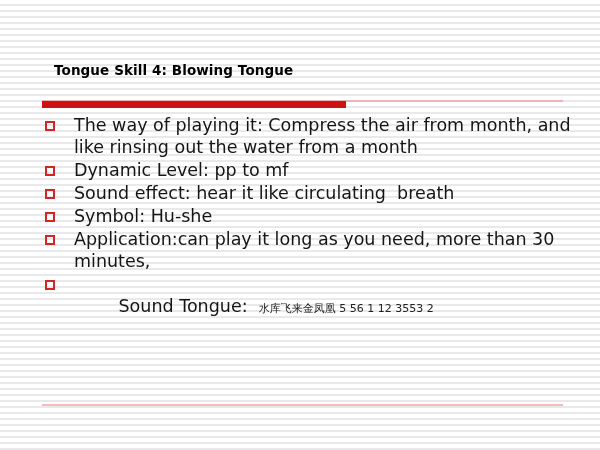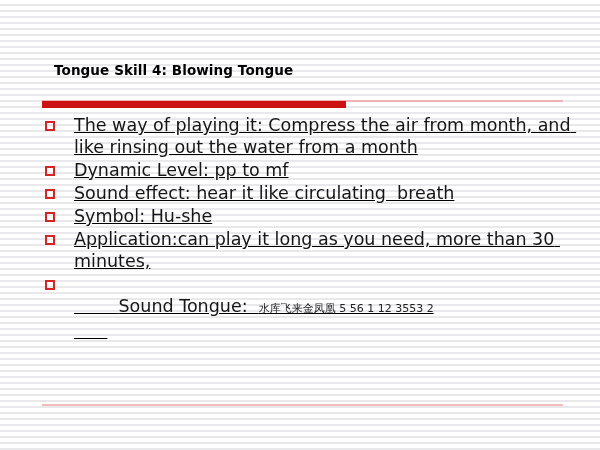--- a/index.html
+++ b/index.html
@@ -89,21 +89,20 @@
     position: absolute;
     left: 44px;
     top: 114px;
     width: 540px;
   }
   .bullet-row {
     position: relative;
     display: block;
     padding-left: 30px;
     margin-bottom: 1px;
-    text-decoration: underline;
   }
   .bullet-marker {
     position: absolute;
     left: 1px;
     top: 7px;
     width: 6px;
     height: 6px;
     border: 2px solid #d42525;
     background: transparent;
     box-sizing: content-box;

